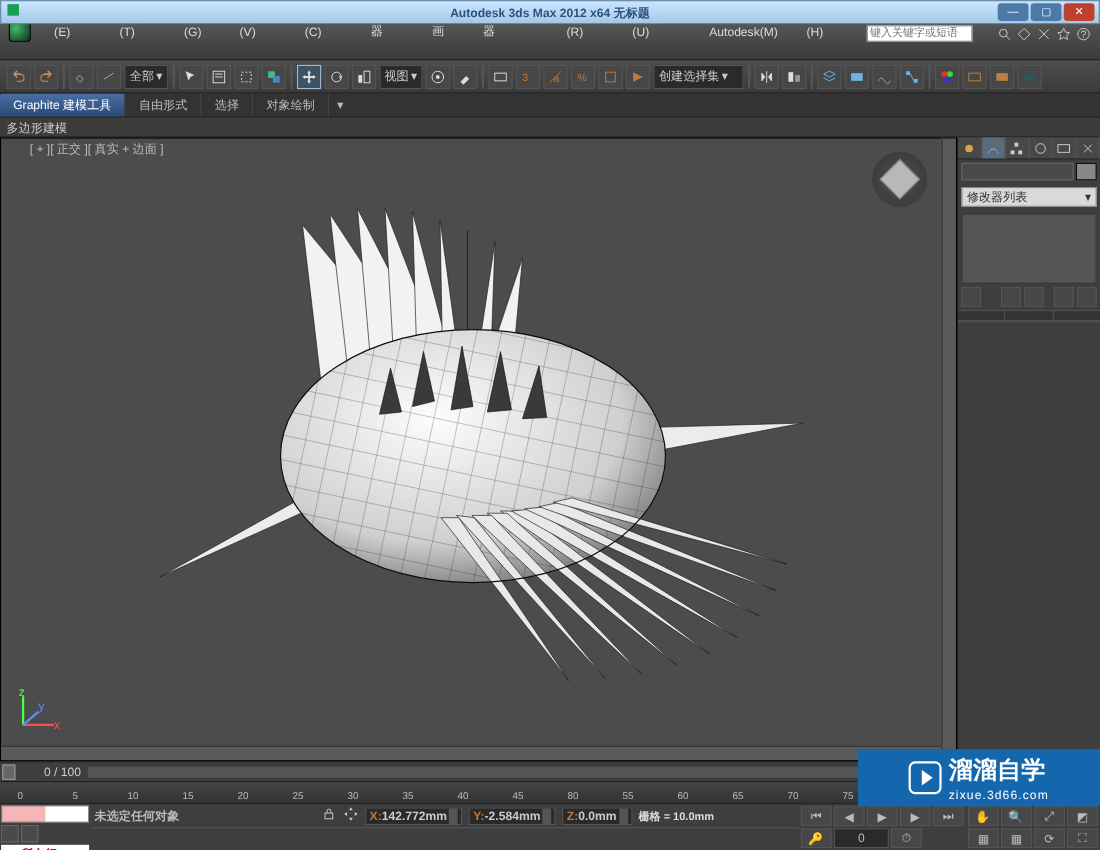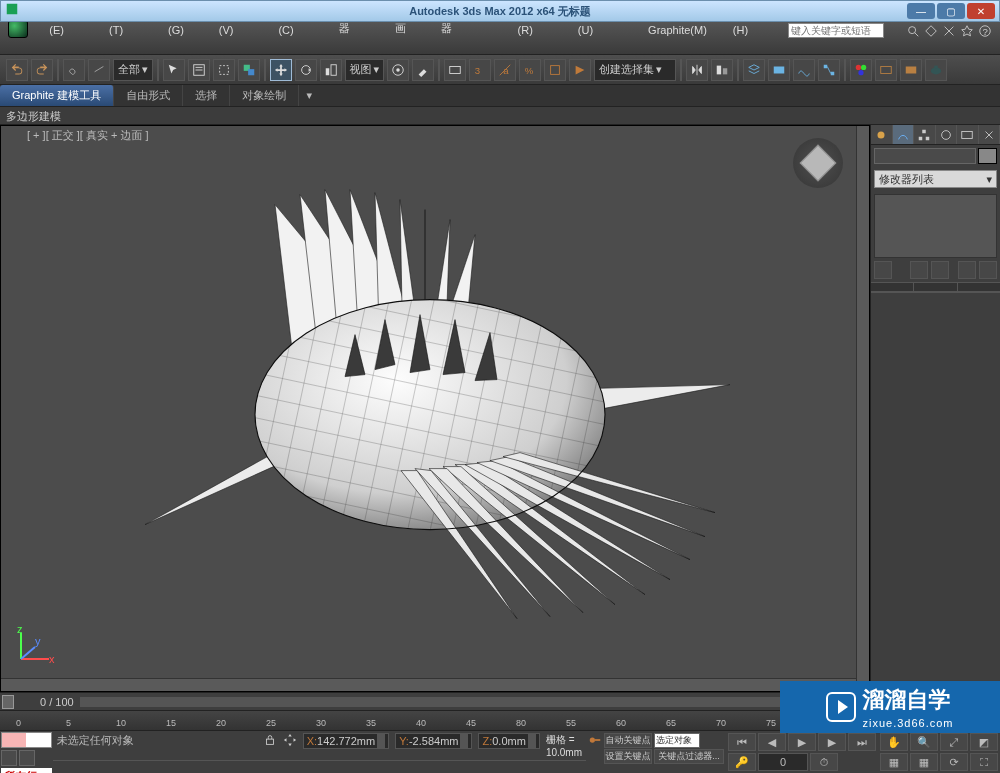--- a/index.html
+++ b/index.html
@@ -83,21 +83,21 @@
 .ruler-tick { position:absolute; bottom:2px; color:#bbb; font-size:9px;}
 
 
 .bottom { height: 56px; background: #3e3e3e; display:flex; border-top:1px solid #222;}
 .bottom-left { width: 82px; display:flex; flex-direction:column; }
 .bottom-left .welcome-btn { height: 18px; border:1px solid #888; margin:1px; display:flex;}
 .bottom-left .macro-row { display:flex; gap:2px; padding:1px;}
 .bottom-left .macro-row .sq { width:16px; height:16px; background:#4a4a4a; border:1px solid #666; }
 .bottom-left .location-label { background:#fff; color:#c00; text-align:center; padding:1px 2px; font-weight:bold; font-size:11px; margin:1px 1px 1px 1px; }
 .bottom-mid { flex: 1; display:flex; flex-direction:column; }
-.status-row { display:flex; gap:6px; padding:2px 4px; border-bottom:1px solid #555;}
+.status-row { display:flex; align-items:center; gap:6px; padding:2px 4px; border-bottom:1px solid #555;font-weight:bold;}
 .coord-box { display:flex; align-items:center; background:#2a2a2a; border:1px solid #555; height:16px; padding:0 3px; color:#ccc; font-size:10px;}
 .coord-box .lbl { color:#c0783a;}
 .coord-box .spin { width:8px; height:14px; background:#555; margin-left:2px;}
 .grid-box { color:#ddd; font-size:10px;}
 .prompt-row { padding: 2px 4px; display:flex; align-items:center; gap:6px;}
 .bottom-right { display:flex; align-items:flex-start; padding:2px; gap:4px;}
 .anim-mini-controls { display:flex; flex-direction:column; gap:2px;}
 .anim-row { display:flex; gap:2px;}
 .anim-btn { width: 28px; height:18px; background:#474747; border:1px solid #555; display:flex; align-items:center; justify-content:center; cursor:pointer;}
 .autokey-btn { width: 48px; height:15px; background:#474747; border:1px solid #555; font-size:9px; text-align:center; color:#ccc; display:flex; align-items:center; justify-content:center;}
@@ -135,21 +135,21 @@
   <span class="menu-item">编辑(E)</span>
   <span class="menu-item">工具(T)</span>
   <span class="menu-item">组(G)</span>
   <span class="menu-item">视图(V)</span>
   <span class="menu-item">创建(C)</span>
   <span class="menu-item">修改器</span>
   <span class="menu-item">动画</span>
   <span class="menu-item">图形编辑器</span>
   <span class="menu-item">渲染(R)</span>
   <span class="menu-item">自定义(U)</span>
-  <span class="menu-item">Graphite(M)</span>
+  <span class="menu-item">Autodesk(M)</span>
   <span class="menu-item">帮助(H)</span>
   <input class="search" placeholder="键入关键字或短语" style="">
   <div class="right-icons">
     <span class="small-icon"><svg viewBox="0 0 16 16">
           <circle cx="7" cy="7" r="4" stroke="#ccc" fill="none"></circle>
           <line x1="10" y1="10" x2="14" y2="14" stroke="#ccc"></line>
         </svg></span>
     <span class="small-icon"><svg viewBox="0 0 16 16">
           <path d="M2 8l6-6 6 6-6 6z" fill="none" stroke="#ccc"></path>
         </svg></span>
@@ -555,36 +555,20 @@
         </div>
       <div class="coord-box">
           <span class="lbl">Z:</span>
           <span>0.0mm</span>
           <span class="spin"></span>
         </div>
       <div class="grid-box">栅格 = 10.0mm</div>
     </div>
   </div>
   <div class="bottom-right">
-    <div>
-      <div style="display:flex; gap:2px;">
-        <span><svg class="svg-ico" viewBox="0 0 16 16">
-              <circle cx="5" cy="8" r="3" fill="#c0783a"></circle>
-              <rect x="8" y="7" width="6" height="2" fill="#c0783a"></rect>
-            </svg></span>
-        <div style="display:flex; flex-direction:column; gap:1px;">
-          <div class="autokey-btn">自动关键点</div>
-          <div class="autokey-btn">设置关键点</div>
-        </div>
-        <div style="display:flex; flex-direction:column; gap:1px;">
-          <div class="mini-drop">选定对象</div>
-          <div class="autokey-btn" style="width:70px;">关键点过滤器...</div>
-        </div>
-      </div>
-    </div>
     <div class="anim-mini-controls">
       <div class="anim-row">
         <div class="anim-btn">⏮</div>
         <div class="anim-btn">◀</div>
         <div class="anim-btn">▶</div>
         <div class="anim-btn">▶</div>
         <div class="anim-btn">⏭</div>
       </div>
       <div class="anim-row">
         <div class="anim-btn">🔑</div>

